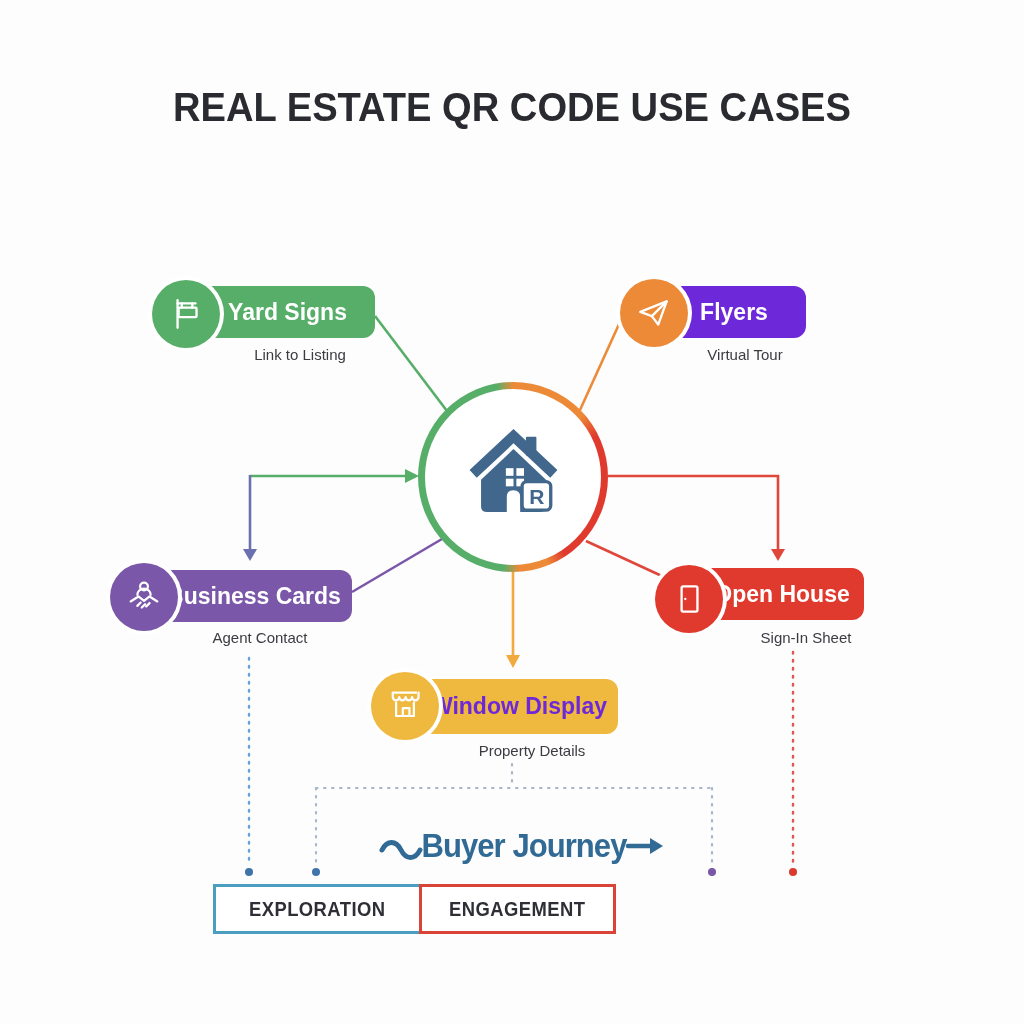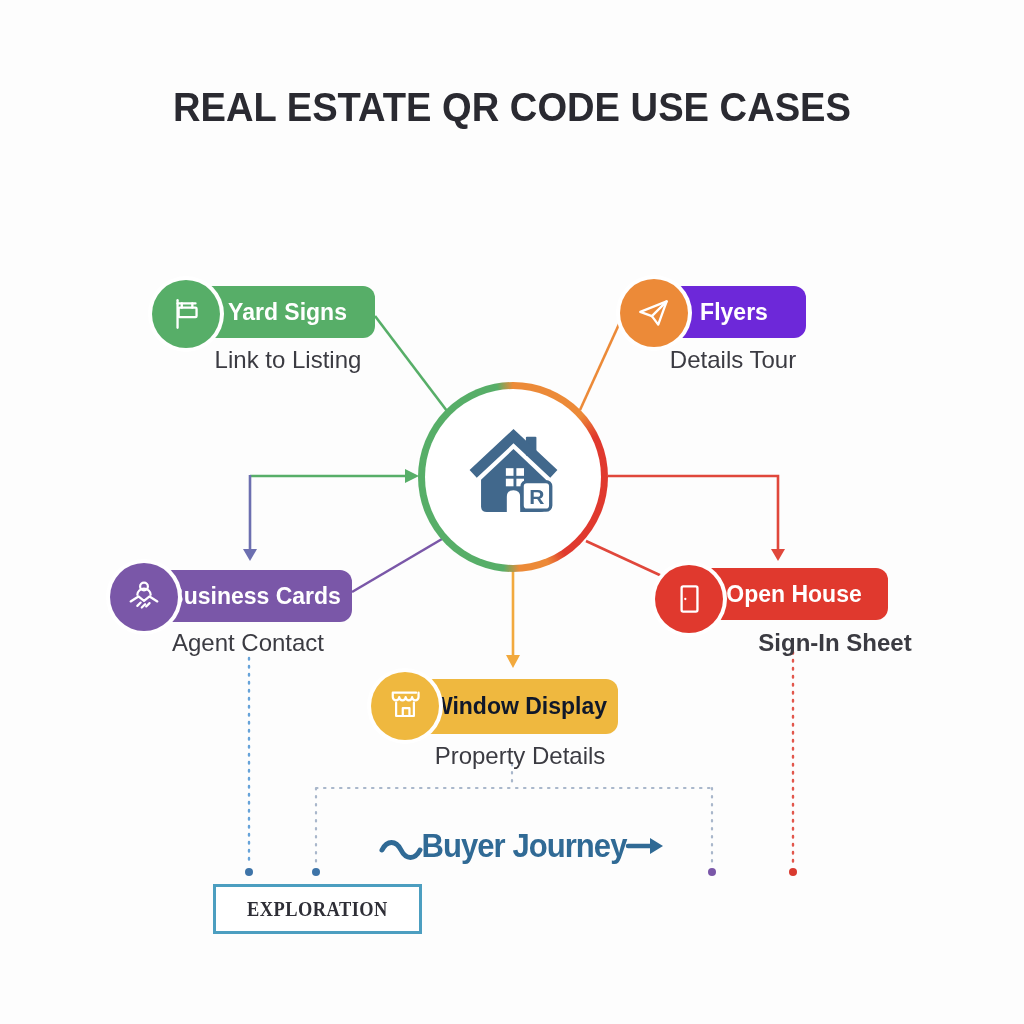--- a/index.html
+++ b/index.html
@@ -39,35 +39,35 @@
     position:absolute;width:68px;height:68px;border-radius:50%;
     box-shadow:0 0 0 4px #fff;z-index:5;display:flex;align-items:center;justify-content:center;
   }
   .pill{
     position:absolute;height:52px;border-radius:12px;z-index:4;
     display:flex;align-items:center;justify-content:center;
   }
   .pill span{color:#fff;font-weight:bold;font-size:23px;white-space:nowrap;}
   .sub{
     position:absolute;width:200px;text-align:center;
-    font-size:24px;color:#3b3b42;white-space:nowrap;z-index:4;
+    font-size:15px;color:#3b3b42;white-space:nowrap;z-index:4;margin-left:12px;
   }
   
   .n-yard  .icon-circle{left:152px;top:280px;}
   .n-yard  .pill{left:200px;top:286px;width:175px;}
   .n-yard  .sub{left:188px;top:346px;}
   .n-flyers .icon-circle{left:620px;top:279px;}
   .n-flyers .pill{left:662px;top:286px;width:144px;}
   .n-flyers .sub{left:633px;top:346px;}
   .n-cards .icon-circle{left:110px;top:563px;}
   .n-cards .pill{left:156px;top:570px;width:196px;}
   .n-cards .sub{left:148px;top:629px;}
   .n-open  .icon-circle{left:655px;top:565px;}
-  .n-open  .pill{left:700px;top:568px;width:188px;}
-  .n-open  .sub{left:735px;top:629px;font-weight:bold;}
+  .n-open  .pill{left:700px;top:568px;width:164px;}
+  .n-open  .sub{left:694px;top:629px;}
   .n-window .icon-circle{left:371px;top:672px;}
   .n-window .pill{left:420px;top:679px;width:198px;height:55px;}
   .n-window .sub{left:420px;top:742px;}
   
   .journey-label{
     position:absolute;left:414px;top:827px;width:220px;text-align:center;z-index:2;
     font-size:33px;font-weight:bold;color:#306a95;letter-spacing:-1px;white-space:nowrap;
     transform:scaleX(0.94);transform-origin:center;
   }
   .journey-glyphs{position:absolute;left:0;top:0;z-index:2;}
@@ -159,21 +159,21 @@
   <div class="node n-flyers">
     <div class="pill" style="background: #6d28d9;">
       <span>Flyers</span>
     </div>
     <div class="icon-circle" style="background: rgb(236, 138, 56);">
       <svg width="38" height="38" viewBox="0 0 36 36" fill="none" stroke="#fff" stroke-width="2.2" stroke-linecap="round" stroke-linejoin="round">
         <path d="M5 17 L30 7 L22 29 L16 21 Z"></path>
           <path d="M30 7 L16 21"></path>
       </svg>
     </div>
-    <div class="sub">Details Tour</div>
+    <div class="sub">Virtual Tour</div>
   </div>
 
   <div class="node n-cards">
     <div class="pill" style="background: rgb(122, 87, 168);">
       <span>Business Cards</span>
     </div>
     <div class="icon-circle" style="background: rgb(122, 87, 168);">
       <svg width="40" height="40" viewBox="0 0 36 36" fill="none" stroke="#fff" stroke-width="2" stroke-linecap="round" stroke-linejoin="round">
         <circle cx="18" cy="8.5" r="3.5"></circle>
         <path d="M12 16 a6 5.5 0 0 1 12 0"></path>
@@ -192,39 +192,42 @@
       <svg width="38" height="38" viewBox="0 0 36 36" fill="none" stroke="#fff" stroke-width="2.2" stroke-linecap="round" stroke-linejoin="round">
         <rect x="11" y="6" width="15" height="24" rx="1.5"></rect>
         <circle cx="14.5" cy="18" r="1.1" fill="#fff" stroke="none"></circle>
       </svg>
     </div>
     <div class="sub">Sign-In Sheet</div>
   </div>
 
   <div class="node n-window">
     <div class="pill" style="background: rgb(239, 184, 63);">
-      <span style="color: #0f172a;">Window Display</span>
+      <span style="color: #6d28d9;">Window Display</span>
     </div>
     <div class="icon-circle" style="background: rgb(239, 184, 63);">
       <svg width="40" height="40" viewBox="0 0 36 36" fill="none" stroke="#fff" stroke-width="2" stroke-linecap="round" stroke-linejoin="round">
         <path d="M8 6 H28"></path>
         <path d="M7 6 V10 a2.9 2.9 0 0 0 5.8 0 a2.9 2.9 0 0 0 5.8 0 a2.9 2.9 0 0 0 5.8 0 a2.9 2.9 0 0 0 5.8 0 V6"></path>
         <path d="M10 15 V27 H26 V15"></path>
         <path d="M16 27 V20 H22 V27"></path>
       </svg>
     </div>
     <div class="sub">Property Details</div>
   </div>
 
   <svg class="journey-glyphs" width="1024" height="1024" viewBox="0 0 1024 1024">
     <path d="M382 850 c5 -10 14 -10 19 0 c5 10 14 10 19 0" stroke="#306A95" stroke-width="5" fill="none" stroke-linecap="round"></path>
     <path d="M628 846 H652" stroke="#306A95" stroke-width="4.5" fill="none" stroke-linecap="round"></path>
     <polygon points="663,846 650,838 650,854" fill="#306A95"></polygon>
   </svg>
   <div class="journey-label">Buyer Journey</div>
 
   <div class="stages">
-    <div class="stage st-1" style="border-color: rgb(76, 158, 192); font-family: Liberation Serif, serif;">
+    <div class="stage st-1" style="border-color: rgb(76, 158, 192);">
       <span>EXPLORATION</span>
     </div>
+    <div class="stage st-2" style="border-color: rgb(218, 68, 56);">
+      <span>ENGAGEMENT</span>
+    </div>
   </div>
 
 </div>
 
 </body></html>

